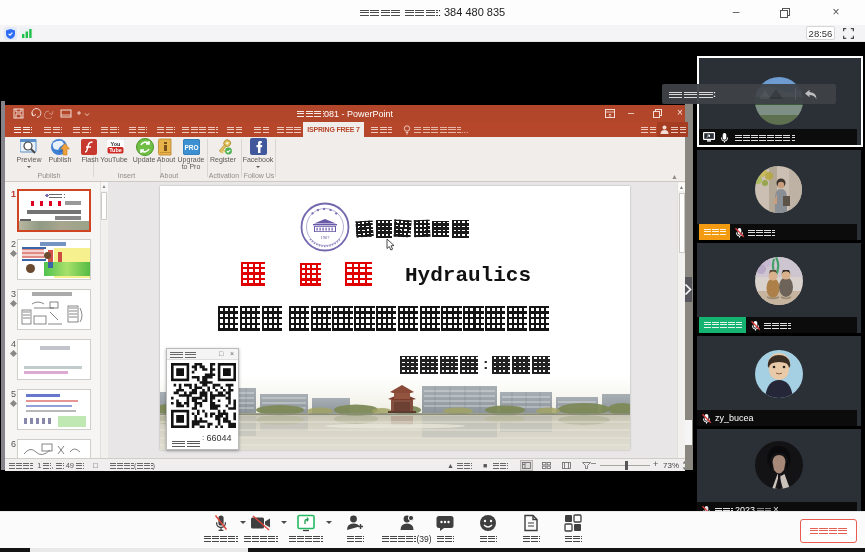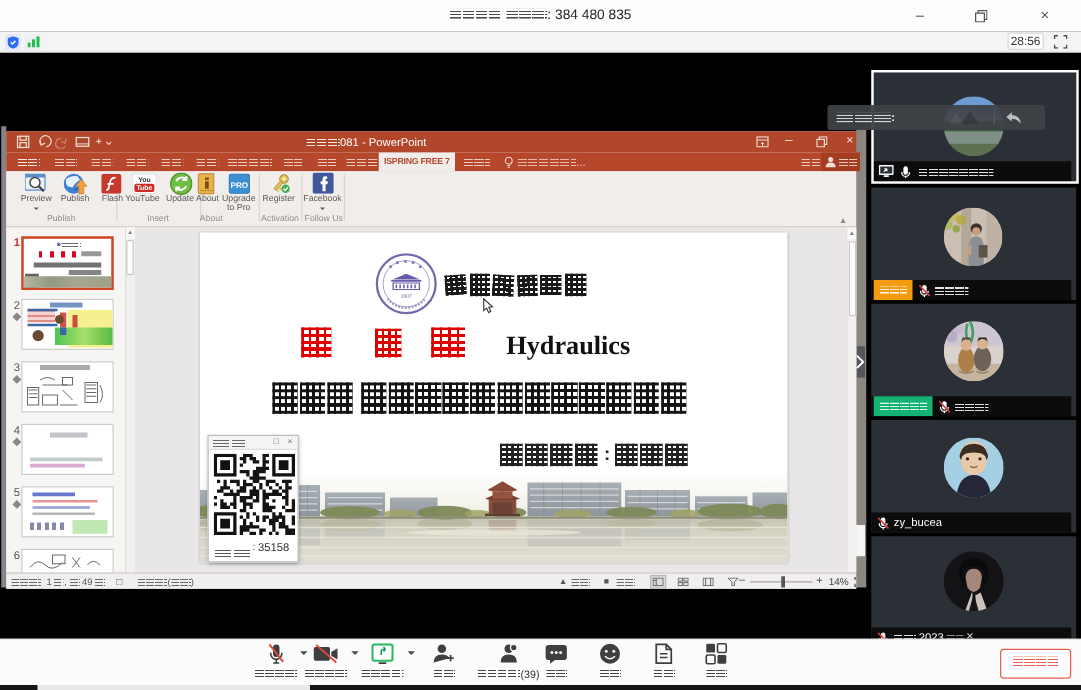--- a/index.html
+++ b/index.html
@@ -83,21 +83,21 @@
   <svg class="ab" style="left:8px;top:3px" width="80" height="11" viewBox="0 0 80 11" fill="none" stroke="#f3ddd5" stroke-width="1">
         <rect x="1" y="1" width="9" height="9"></rect>
         <path d="M3 1v3h5V1M3 10V6h5v4"></path>
         <path d="M20 8 A4.5 4.5 0 1 1 24 9.5 M19 4.5 l1 3.5 3-1.5" opacity=".95"></path>
         <path d="M36 3 A4 4 0 1 0 39 9 M40 3 l-1 3.5 -3-1.5" opacity=".45"></path>
         <rect x="48" y="2" width="10" height="7"></rect>
         <path d="M48 7h10" opacity=".8"></path>
         <path d="M64 5h4m-2-2v4" opacity=".9"></path>
         <path d="M72 5.5 l2 2 2-2" opacity=".9"></path>
       </svg>
-  <div class="ab" style="left:240px;width:200px;top:4px;color:#fff;font-size:9px"><span class="z" style="width:27px"></span>081 - PowerPoint</div>
+  <div class="ab" style="left:240px;width:200px;top:4px;text-align:center;color:#fff;font-size:9px"><span class="z" style="width:27px"></span>081 - PowerPoint</div>
   <svg class="ab" style="left:600px;top:4px" width="10" height="9" viewBox="0 0 10 9" fill="none" stroke="#f3ddd5">
         <rect x=".5" y=".5" width="9" height="8"></rect>
         <path d="M.5 3h9M5 5l0 3M3.7 6.2L5 5l1.3 1.2" stroke-width=".8"></path>
       </svg>
   <div class="ab" style="left:623px;top:1px;color:#f6e2da;font-size:11px">–</div>
   <svg class="ab" style="left:648px;top:4px" width="9" height="9" viewBox="0 0 9 9" fill="none" stroke="#f3ddd5">
         <rect x="2.5" y=".5" width="6" height="6"></rect>
         <rect x=".5" y="2.5" width="6" height="6" fill="#b2462a"></rect>
       </svg>
   <div class="ab" style="left:672px;top:2px;color:#f6e2da;font-size:10px">×</div>
@@ -323,21 +323,21 @@
     <span class="zc" style="width:17px;height:16px;color:#1a1a1a;margin-right:2.5px;transform:rotate(-4deg)"></span><span class="zc" style="width:16px;height:18px;color:#1a1a1a;margin-right:2.5px"></span><span class="zc" style="width:17px;height:17px;color:#1a1a1a;margin-right:2.5px;transform:rotate(3deg)"></span><span class="zc" style="width:16px;height:17px;color:#1a1a1a;margin-right:2.5px;transform:rotate(-2deg)"></span><span class="zc" style="width:17px;height:16px;color:#1a1a1a;margin-right:2.5px"></span><span class="zc" style="width:17px;height:18px;color:#1a1a1a"></span>
    </div>
 
    <svg class="ab" style="left:226px;top:52px" width="9" height="13" viewBox="0 0 9 13">
           <path d="M1 1 L1 10.5 L3.3 8.5 L4.8 12 L6.6 11.2 L5.1 7.8 L8 7.5Z" fill="#fff" stroke="#333" stroke-width=".9"></path>
         </svg>
 
    <div class="ab" style="left:81px;top:76px;height:25px;color:#e00000">
     <span class="zc" style="width:24px;height:24px"></span><span style="display:inline-block;width:35px"></span><span class="zc" style="width:21px;height:23px"></span><span style="display:inline-block;width:24px"></span><span class="zc" style="width:27px;height:24px"></span>
    </div>
-   <div class="ab" style="left:245px;top:78px;font-family:Liberation Serif, serif;font-weight:bold;font-size:21px;color:#111">Hydraulics</div>
+   <div class="ab" style="left:245px;top:78px;font-family:Liberation Mono, monospace;font-weight:bold;font-size:21px;color:#111">Hydraulics</div>
 
    <div class="ab" style="left:58px;top:120px;height:26px;color:#141414">
     <span class="zc" style="width:20.3px;height:25px;margin-right:1.5px"></span><span class="zc" style="width:20.3px;height:25px;margin-right:1.5px"></span><span class="zc" style="width:20.3px;height:25px;margin-right:7px"></span><span class="zc" style="width:20.3px;height:25px;margin-right:1.5px"></span><span class="zc" style="width:20.3px;height:25px;margin-right:1.5px"></span><span class="zc" style="width:20.3px;height:25px;margin-right:1.5px"></span><span class="zc" style="width:20.3px;height:25px;margin-right:1.5px"></span><span class="zc" style="width:20.3px;height:25px;margin-right:1.5px"></span><span class="zc" style="width:20.3px;height:25px;margin-right:1.5px"></span><span class="zc" style="width:20.3px;height:25px;margin-right:1.5px"></span><span class="zc" style="width:20.3px;height:25px;margin-right:1.5px"></span><span class="zc" style="width:20.3px;height:25px;margin-right:1.5px"></span><span class="zc" style="width:20.3px;height:25px;margin-right:1.5px"></span><span class="zc" style="width:20.3px;height:25px;margin-right:1.5px"></span><span class="zc" style="width:20.3px;height:25px"></span>
    </div>
 
    <div class="ab" style="left:240px;top:169px;height:20px;color:#222">
     <span class="zc" style="width:18px;height:18px;margin-right:2px"></span><span class="zc" style="width:18px;height:18px;margin-right:2px"></span><span class="zc" style="width:18px;height:18px;margin-right:2px"></span><span class="zc" style="width:18px;height:18px;margin-right:1px"></span><span style="font-size:15px;vertical-align:top;font-weight:bold">&nbsp;:&nbsp;</span><span class="zc" style="width:18px;height:18px;margin-right:2px"></span><span class="zc" style="width:18px;height:18px;margin-right:2px"></span><span class="zc" style="width:18px;height:18px"></span>
    </div>
 
    <div class="ab" style="left:0;top:190px;width:470px;height:74px;overflow:hidden">
@@ -436,21 +436,21 @@
               <rect x="0.0" y="0.0" width="18.2" height="18.2" fill="#111"></rect>
               <rect x="2.6" y="2.6" width="13.0" height="13.0" fill="#fff"></rect>
               <rect x="5.2" y="5.2" width="7.8" height="7.8" fill="#111"></rect>
               <rect x="46.8" y="0.0" width="18.2" height="18.2" fill="#111"></rect>
               <rect x="49.4" y="2.6" width="13.0" height="13.0" fill="#fff"></rect>
               <rect x="52.0" y="5.2" width="7.8" height="7.8" fill="#111"></rect>
               <rect x="0.0" y="46.8" width="18.2" height="18.2" fill="#111"></rect>
               <rect x="2.6" y="49.4" width="13.0" height="13.0" fill="#fff"></rect>
               <rect x="5.2" y="52.0" width="7.8" height="7.8" fill="#111"></rect>
             </svg></div>
-    <div class="ab" style="left:5px;top:84px;color:#444"><i class="z" style="width:30px;height:7px"></i><span style="font-size:8px;vertical-align:top">:&nbsp;</span><span style="font-size:9px;color:#333;vertical-align:top">35158</span></div>
+    <div class="ab" style="left:5px;top:84px;color:#444"><i class="z" style="width:30px;height:7px"></i><span style="font-size:8px;vertical-align:top">:&nbsp;</span><span style="font-size:9px;color:#333;vertical-align:top">66044</span></div>
    </div>
   </div>
  </div>
  <div class="ab" id="pstatus">
   <span class="ab" style="left:4px;top:3px;color:#585858"><i class="z" style="width:24px;height:7px"></i> <span style="font-size:7.5px;vertical-align:top">&nbsp;1&nbsp;</span><i class="z" style="width:8px;height:7px"></i><span style="font-size:7.5px;vertical-align:top">,&nbsp;</span><i class="z" style="width:8px;height:7px"></i><span style="font-size:7.5px;vertical-align:top">&nbsp;49&nbsp;</span><i class="z" style="width:8px;height:7px"></i></span>
   <span class="ab" style="left:88px;top:3px;color:#585858;font-size:8px">□</span>
   <span class="ab" style="left:105px;top:3px;color:#585858"><i class="z" style="width:24px;height:7px"></i><span style="font-size:7.5px;vertical-align:top">(</span><i class="z" style="width:16px;height:7px"></i><span style="font-size:7.5px;vertical-align:top">)</span></span>
   <span class="ab" style="left:442px;top:3px;color:#585858;font-size:7px">▲</span>
       <span class="ab" style="left:452px;top:3px;color:#585858"><i class="z" style="width:15px;height:7px"></i></span>
   <span class="ab" style="left:478px;top:3px;color:#585858;font-size:7px">■</span>
@@ -470,21 +470,21 @@
         <rect x=".5" y=".5" width="8" height="6"></rect>
         <path d="M2.5 .5V6.5M6.5 .5V6.5"></path>
       </svg>
   <svg class="ab" style="left:577px;top:3px" width="9" height="7" viewBox="0 0 9 7" fill="none" stroke="#666" stroke-width=".8">
         <path d="M.5 .5 H8.5 L5.5 3.5 V6.5 H3.5 V3.5Z"></path>
       </svg>
   <span class="ab" style="left:586px;top:0px;color:#555;font-size:9px">–</span>
   <div class="ab" style="left:595px;top:6px;width:50px;height:1px;background:#a9a5a1"></div>
   <div class="ab" style="left:620px;top:2px;width:2.5px;height:9px;background:#555"></div>
   <span class="ab" style="left:648px;top:1px;color:#555;font-size:9px">+</span>
-  <span class="ab" style="left:658px;top:3px;color:#444;font-size:8px">14%</span>
+  <span class="ab" style="left:658px;top:3px;color:#444;font-size:8px">73%</span>
       <svg class="ab" style="left:678px;top:2px" width="9" height="9" viewBox="0 0 9 9" fill="none" stroke="#555" stroke-width="1">
         <path d="M3 1H1v2M6 1h2v2M3 8H1V6M6 8h2V6"></path>
       </svg>
 
  </div>
 </div>
 
 <div class="ab tile" style="top:58px;height:87px;left:699px;width:162px;outline:2px solid #fff">
  <div class="ab av" style="left:56px;top:19px;width:48px;height:48px"><svg width="48" height="48" viewBox="0 0 48 48">
         <rect width="48" height="24" fill="#6e9bd0"></rect>

